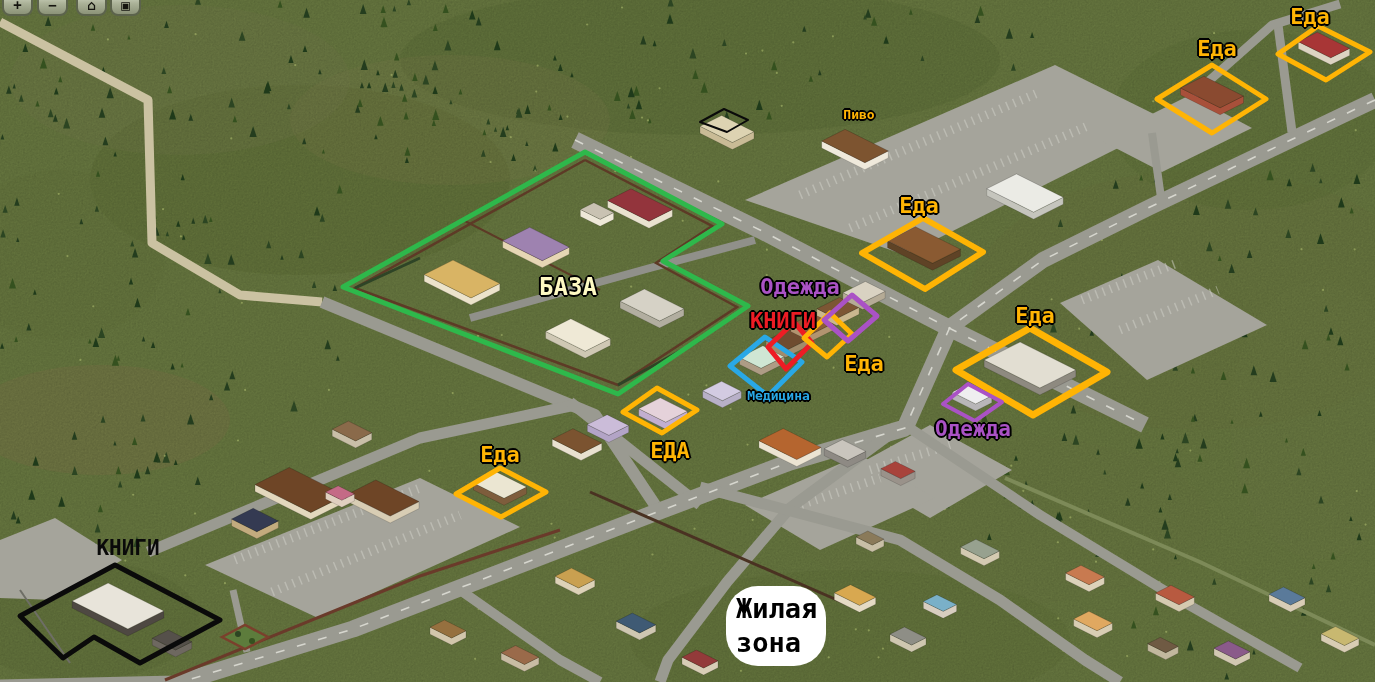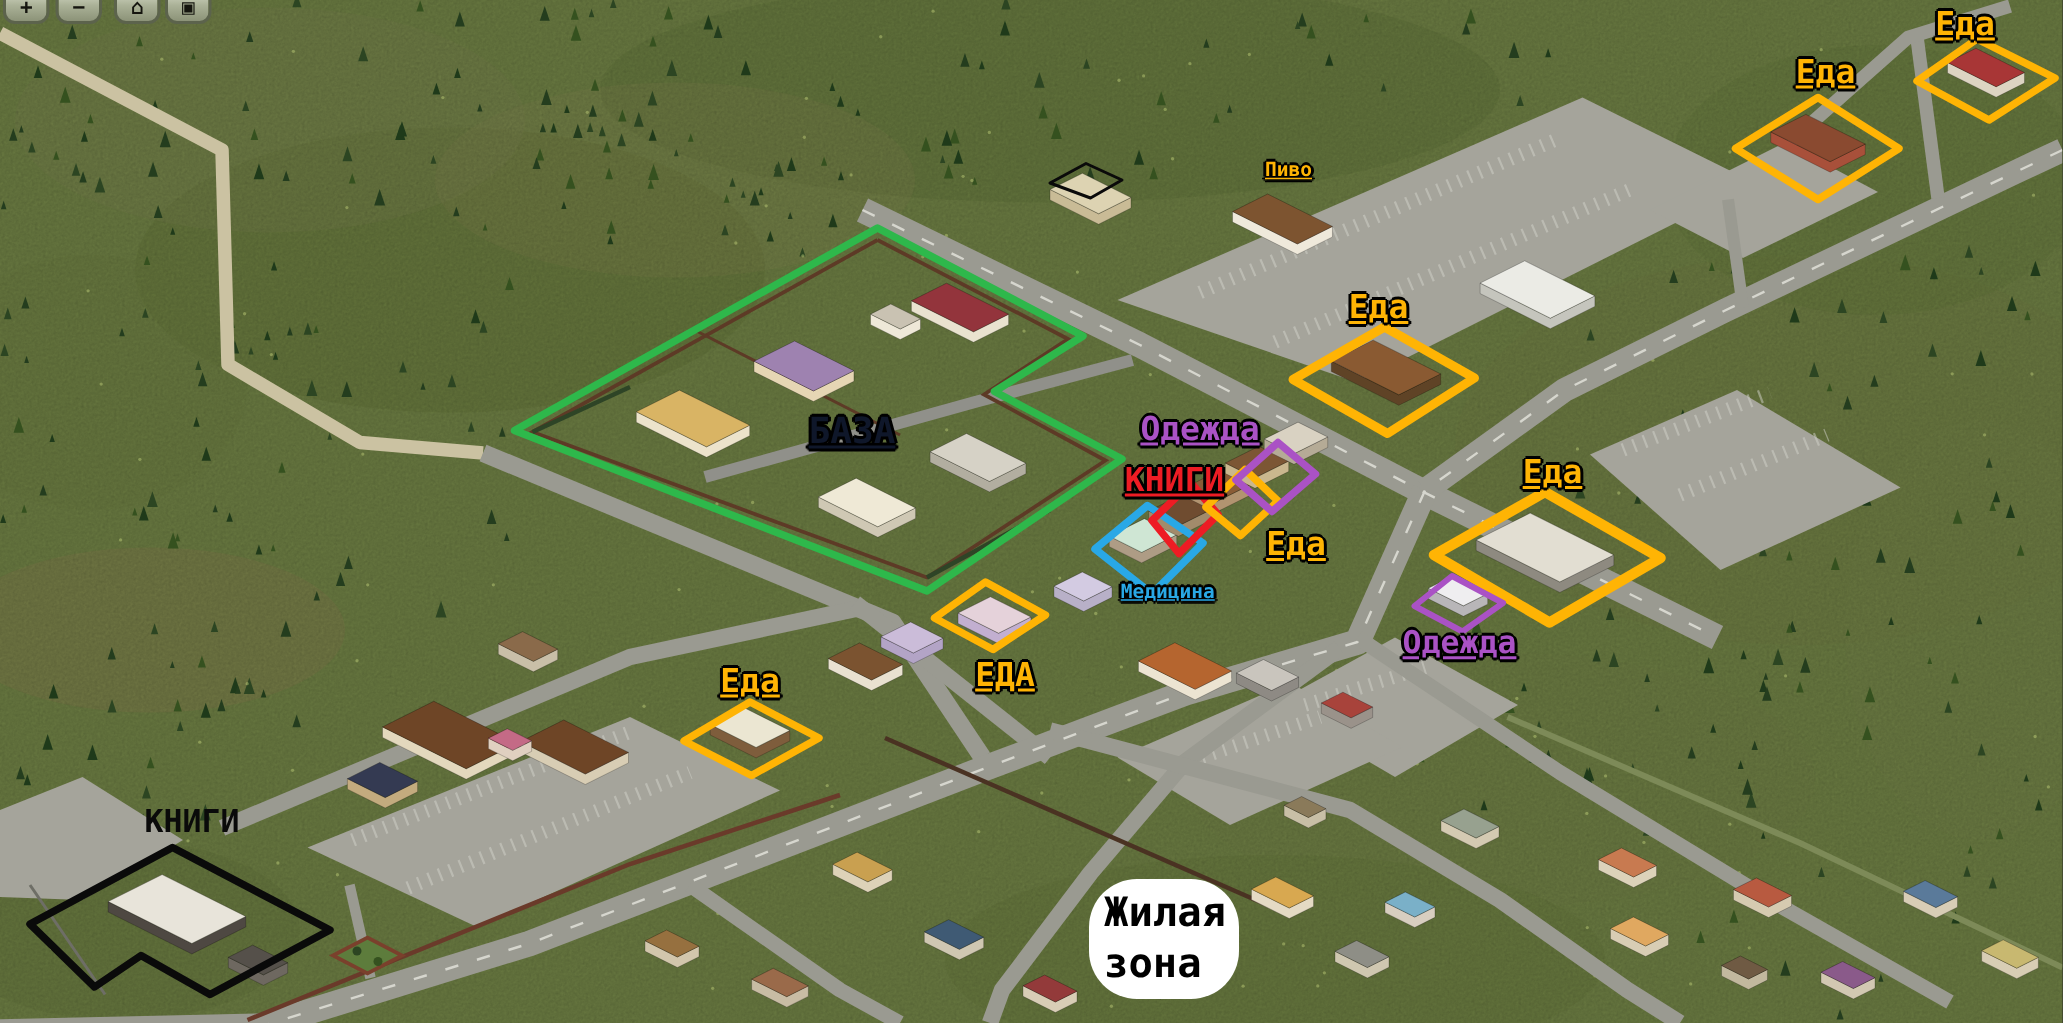--- a/index.html
+++ b/index.html
@@ -7,21 +7,20 @@
   .stage svg{position:absolute;left:0;top:0;}
   #annotation-layer{position:absolute;left:0;top:0;width:100%;height:100%;pointer-events:none;}
   .maplabel{
     position:absolute;transform:translate(-50%,-50%);
     font-family:"DejaVu Sans Mono",monospace;font-weight:bold;white-space:nowrap;
     line-height:1;user-select:none;
   }
   .maplabel.outlined{
     text-shadow:2px 0 0 #000,-2px 0 0 #000,0 2px 0 #000,0 -2px 0 #000,
                 1px 1px 0 #000,-1px -1px 0 #000,1px -1px 0 #000,-1px 1px 0 #000;
-    text-decoration:underline;
   }
   .zonebox{
     position:absolute;background:#ffffff;color:#000;
     font-family:"DejaVu Sans Mono",monospace;font-weight:bold;
     font-size:27px;line-height:34px;padding:6px 0 0 10px;box-sizing:border-box;
   }
   #toolbar{position:absolute;left:0;top:-11px;height:30px;}
   .tbtn{
     position:absolute;width:31px;height:27px;border-radius:8px;
     background:linear-gradient(#e2e6d4,#aab197 55%,#8c9378);
@@ -776,21 +775,21 @@
         <polygon points="456,494 500,468 546,492 501,517" fill="none" stroke="#FFB404" stroke-width="5" stroke-linejoin="round"></polygon>
         <polygon points="115,565 220,620 140,663 94,637 63,658 20,616" fill="none" stroke="#0A0A0A" stroke-width="5" stroke-linejoin="round"></polygon>
         <polygon points="700,122 724,109 748,120 727,132" fill="none" stroke="#0A0A0A" stroke-width="2" stroke-linejoin="round"></polygon>
       </g>
     </svg>
   <div id="annotation-layer">
       <div class="maplabel outlined" style="left: 1310px; top: 17px; font-size: 22px; color: rgb(255, 180, 4);">Еда</div>
       <div class="maplabel outlined" style="left: 1217px; top: 49px; font-size: 22px; color: rgb(255, 180, 4);">Еда</div>
       <div class="maplabel outlined" style="left: 843px; top: 114px; font-size: 13px; color: rgb(255, 180, 4); padding-left: 32px;">Пиво</div>
       <div class="maplabel outlined" style="left: 919px; top: 206px; font-size: 22px; color: rgb(255, 180, 4);">Еда</div>
-      <div class="maplabel outlined" style="left: 568px; top: 287px; font-size: 24px; color: #0f172a;">БАЗА</div>
+      <div class="maplabel outlined" style="left: 568px; top: 287px; font-size: 24px; color: #fef9c3;">БАЗА</div>
       <div class="maplabel outlined" style="left: 800px; top: 287px; font-size: 22px; color: rgb(170, 82, 197);">Одежда</div>
       <div class="maplabel outlined" style="left: 739px; top: 321px; font-size: 22px; color: rgb(237, 28, 36); margin-left: 44px;">КНИГИ</div>
       <div class="maplabel outlined" style="left: 864px; top: 364px; font-size: 22px; color: rgb(255, 180, 4);">Еда</div>
       <div class="maplabel outlined" style="left: 765px; top: 395px; font-size: 13px; color: rgb(41, 168, 230); padding-left: 27px;">Медицина</div>
       <div class="maplabel outlined" style="left: 1035px; top: 316px; font-size: 22px; color: rgb(255, 180, 4);">Еда</div>
       <div class="maplabel outlined" style="left: 973px; top: 429px; font-size: 21px; color: rgb(170, 82, 197);">Одежда</div>
       <div class="maplabel outlined" style="left: 670px; top: 451px; font-size: 22px; color: rgb(255, 180, 4);">ЕДА</div>
       <div class="maplabel outlined" style="left: 500px; top: 455px; font-size: 22px; color: rgb(255, 180, 4);">Еда</div>
       <div class="maplabel" style="left: 128px; top: 548px; font-size: 21px; color: rgb(10, 10, 10);">КНИГИ</div>
       <div class="zonebox" style="left: 726px; top: 586px; width: 100px; height: 80px; border-radius: 32px;">

